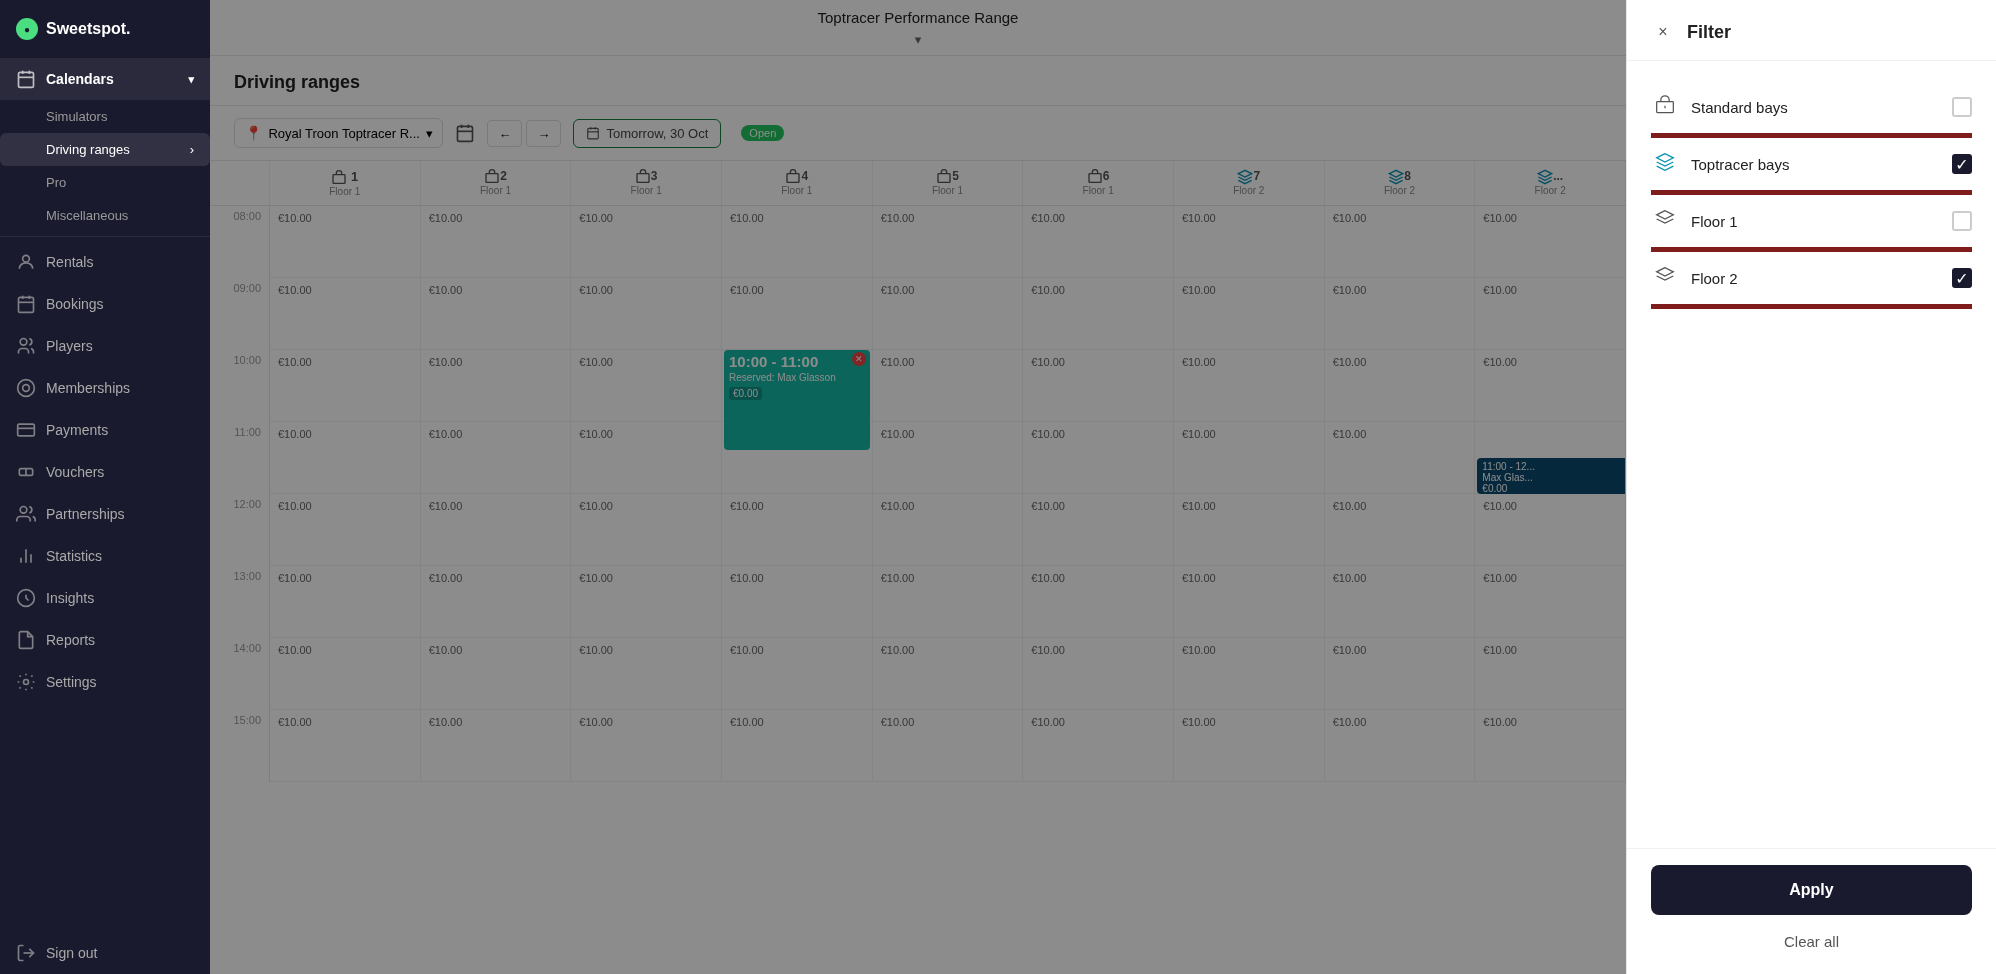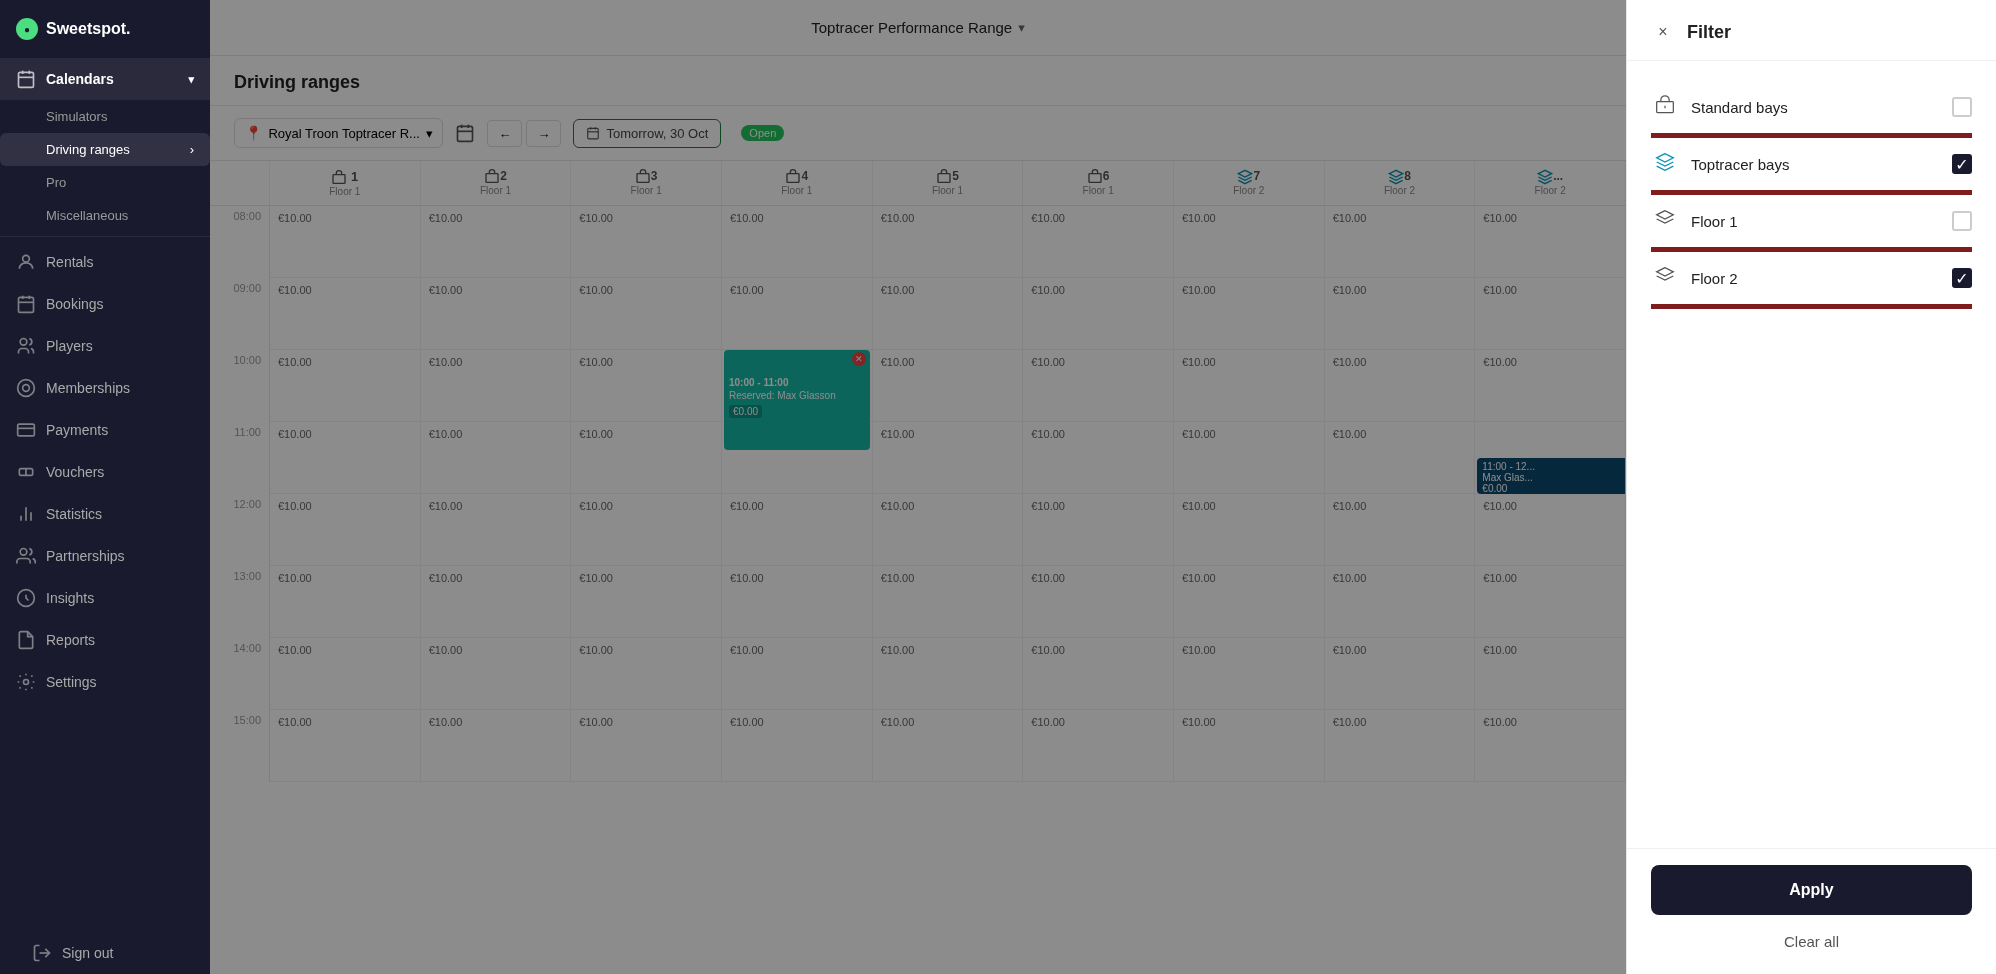--- a/index.html
+++ b/index.html
@@ -85,20 +85,21 @@
       flex-shrink: 0;
     }
     .venue-selector {
       display: flex;
       align-items: center;
       gap: 6px;
       font-size: 15px;
       font-weight: 500;
       color: #222;
       cursor: pointer;
+      flex-direction: column;
     }
     .venue-selector .chevron-down { font-size: 13px; color: #666; }
 
     
     .page-header {
       padding: 16px 24px 12px;
       background: white;
       border-bottom: 1px solid #e5e5e5;
     }
     .page-title { font-size: 18px; font-weight: 600; color: #222; }
@@ -203,21 +204,21 @@
       position: absolute;
       top: 0; left: 2px; right: 2px;
       background: #14b8a6;
       border-radius: 4px;
       padding: 3px 5px;
       font-size: 10px;
       color: white;
       z-index: 3;
       height: 100px;
     }
-    .booking-block .booking-time { font-weight: 600; font-size: 10px; margin-top: 24px; }
+    .booking-block .booking-time { font-weight: 600; font-size: 15px; }
     .booking-block .booking-name { font-size: 10px; margin-top: 2px; }
     .booking-block .booking-price {
       background: #0d9488;
       border-radius: 3px;
       padding: 1px 4px;
       font-size: 10px;
       margin-top: 4px;
       display: inline-block;
     }
     .booking-close {
@@ -409,57 +410,57 @@
   <div class="sidebar-nav-item">
     <svg class="nav-icon icon-svg" viewBox="0 0 24 24" fill="none" stroke="currentColor" stroke-width="2">
         <path d="M20 12v-2a2 2 0 0 0-2-2H6a2 2 0 0 0-2 2v2"></path>
         <path d="M20 12v2a2 2 0 0 1-2 2H6a2 2 0 0 1-2-2v-2"></path>
         <line x1="12" y1="8" x2="12" y2="16"></line>
       </svg>
     <span>Vouchers</span>
   </div>
   <div class="sidebar-nav-item">
     <svg class="nav-icon icon-svg" viewBox="0 0 24 24" fill="none" stroke="currentColor" stroke-width="2">
-        <line x1="18" y1="20" x2="18" y2="10"></line>
-        <line x1="12" y1="20" x2="12" y2="4"></line>
-        <line x1="6" y1="20" x2="6" y2="14"></line>
-      </svg>
-    <span>Statistics</span>
-  </div>
-  <div class="sidebar-nav-item">
-    <svg class="nav-icon icon-svg" viewBox="0 0 24 24" fill="none" stroke="currentColor" stroke-width="2">
         <path d="M17 21v-2a4 4 0 0 0-4-4H5a4 4 0 0 0-4 4v2"></path>
         <circle cx="9" cy="7" r="4"></circle>
         <path d="M23 21v-2a4 4 0 0 0-3-3.87"></path>
         <path d="M16 3.13a4 4 0 0 1 0 7.75"></path>
       </svg>
     <span>Partnerships</span>
   </div>
   <div class="sidebar-nav-item">
     <svg class="nav-icon icon-svg" viewBox="0 0 24 24" fill="none" stroke="currentColor" stroke-width="2">
+        <line x1="18" y1="20" x2="18" y2="10"></line>
+        <line x1="12" y1="20" x2="12" y2="4"></line>
+        <line x1="6" y1="20" x2="6" y2="14"></line>
+      </svg>
+    <span>Statistics</span>
+  </div>
+  <div class="sidebar-nav-item">
+    <svg class="nav-icon icon-svg" viewBox="0 0 24 24" fill="none" stroke="currentColor" stroke-width="2">
         <circle cx="12" cy="12" r="10"></circle>
         <path d="M12 8v4l3 3"></path>
       </svg>
     <span>Insights</span>
   </div>
   <div class="sidebar-nav-item">
     <svg class="nav-icon icon-svg" viewBox="0 0 24 24" fill="none" stroke="currentColor" stroke-width="2">
         <path d="M14 2H6a2 2 0 0 0-2 2v16a2 2 0 0 0 2 2h12a2 2 0 0 0 2-2V8z"></path>
         <polyline points="14 2 14 8 20 8"></polyline>
       </svg>
     <span>Reports</span>
   </div>
   <div class="sidebar-nav-item">
     <svg class="nav-icon icon-svg" viewBox="0 0 24 24" fill="none" stroke="currentColor" stroke-width="2">
         <circle cx="12" cy="12" r="3"></circle>
         <path d="M12 2v2M12 20v2M4.22 4.22l1.42 1.42M18.36 18.36l1.42 1.42M2 12h2M20 12h2M4.22 19.78l1.42-1.42M18.36 5.64l1.42-1.42"></path>
       </svg>
     <span>Settings</span>
   </div>
-  <div class="sidebar-nav-item" style="margin-top:auto;margin-left:16px;">
+  <div class="sidebar-nav-item" style="margin-top:auto;">
     <svg class="nav-icon icon-svg" viewBox="0 0 24 24" fill="none" stroke="currentColor" stroke-width="2">
         <path d="M9 21H5a2 2 0 0 1-2-2V5a2 2 0 0 1 2-2h4"></path>
         <polyline points="16 17 21 12 16 7"></polyline>
         <line x1="21" y1="12" x2="9" y2="12"></line>
       </svg>
     <span>Sign out</span>
   </div>
 </nav>
 
 <div class="main-content">

